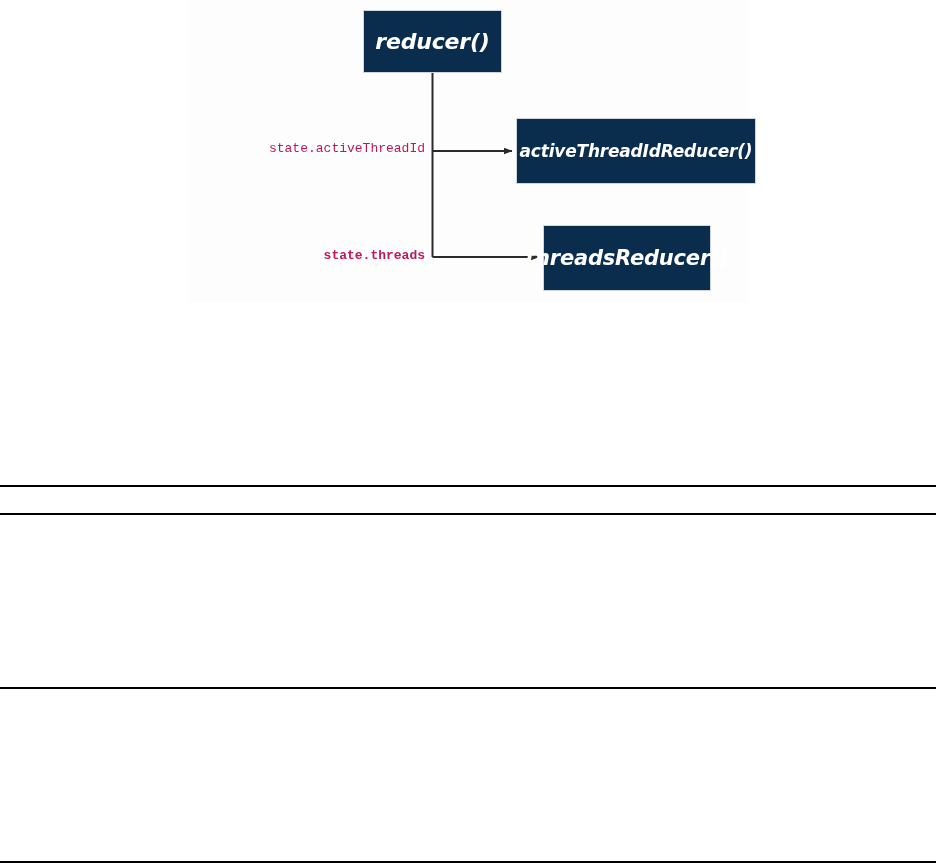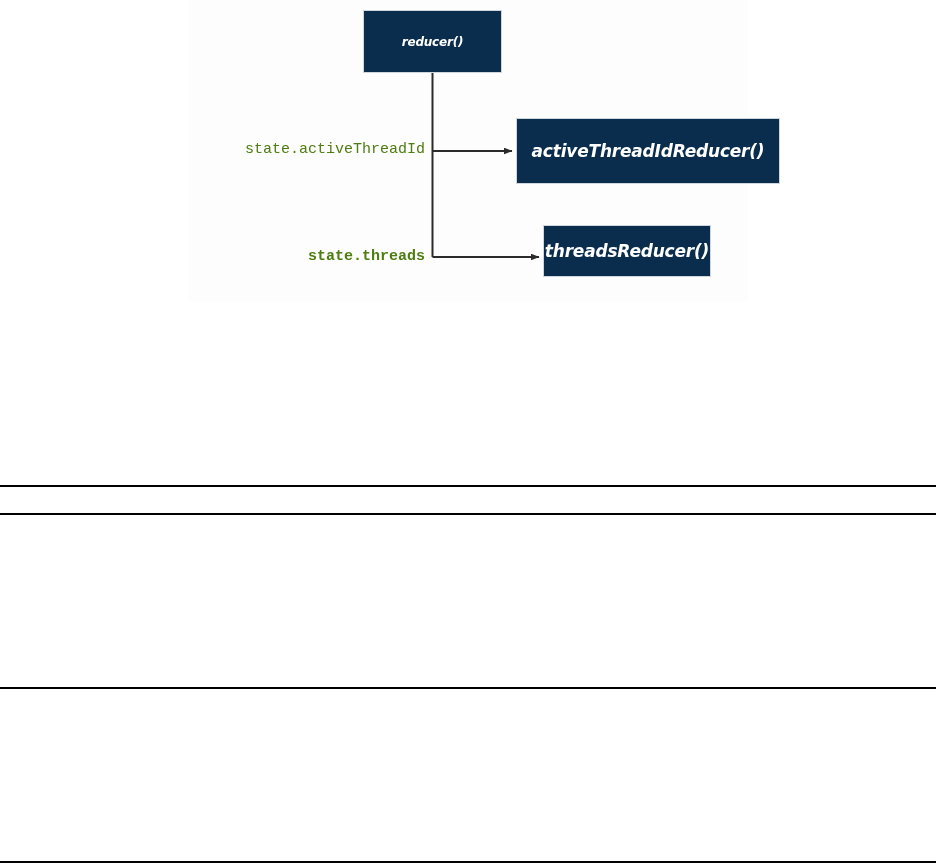--- a/index.html
+++ b/index.html
@@ -50,45 +50,45 @@
     font-weight: bold;
     letter-spacing: -0.2px;
     white-space: nowrap;
   }
 
   #node-reducer {
     left: 363px;
     top: 10px;
     width: 139px;
     height: 63px;
-    font-size: 12px;
+    font-size: 22px;
   }
 
   #node-active-thread-id-reducer {
     left: 516px;
     top: 118px;
-    width: 264px;
+    width: 240px;
     height: 66px;
     font-size: 17px;
   }
 
   #node-threads-reducer {
     left: 543px;
     top: 225px;
     width: 168px;
-    height: 52px;
-    font-size: 17px;
+    height: 66px;
+    font-size: 21px;
   }
 
   
   .edge-label {
     position: absolute;
     font-family: "Liberation Mono", "DejaVu Sans Mono", monospace;
-    font-size: 15px;
-    color: #4d7c0f;
+    font-size: 13px;
+    color: #be185d;
     white-space: nowrap;
     text-align: right;
     line-height: 1;
   }
 
   #edge-label-active-thread-id {
     left: 203px;
     top: 142px;
     width: 222px;
   }

